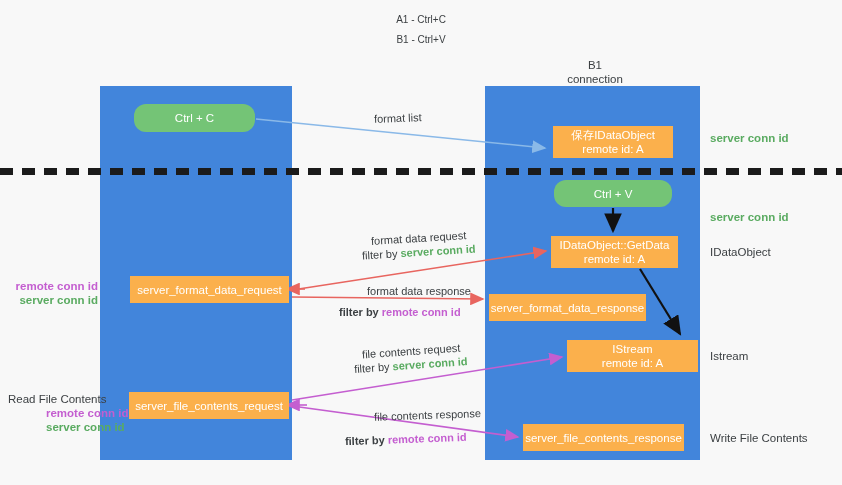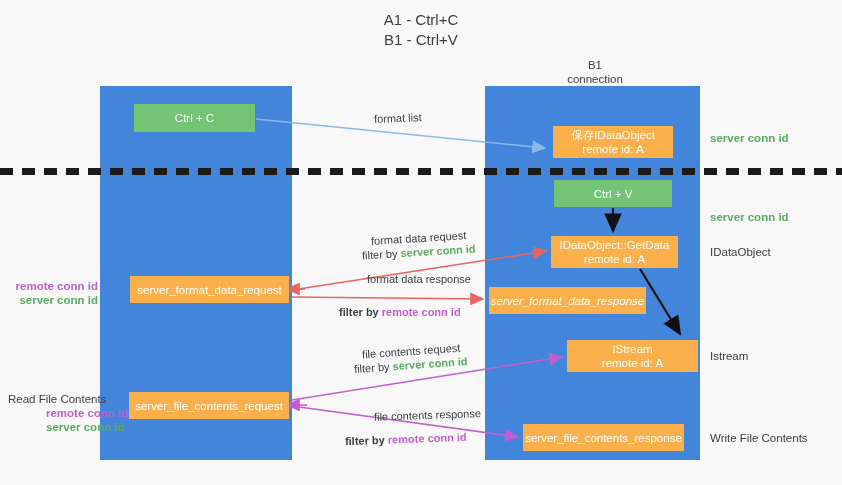--- a/index.html
+++ b/index.html
@@ -22,21 +22,21 @@
     background: #f8f8f8;
   }
 
   
   .title {
     position: absolute;
     left: 0;
     top: 10px;
     width: 842px;
     text-align: center;
-    font-size: 15px;
+    font-size: 10px;
     line-height: 20px;
     color: #3c4043;
     white-space: pre-line;
   }
 
   
   .col-header {
     position: absolute;
     text-align: center;
     font-size: 11.5px;
@@ -76,32 +76,32 @@
     align-items: center;
     justify-content: center;
     text-align: center;
     color: #ffffff;
     font-size: 11.5px;
     line-height: 14px;
     white-space: pre-line;
     box-sizing: border-box;
     padding: 2px 4px;
   }
-  .box.green  { background: #74c476; }
+  .box.green  { background: #74c476; border-radius: 12px; }
   .box.orange { background: #fbb04c; }
 
   #box-ctrl-c  { left: 134px; top: 104px;  width: 121px; height: 28px; }
   #box-ctrl-v  { left: 554px; top: 180px;  width: 118px; height: 27px; }
 
   #box-save-idataobject  { left: 553px; top: 126px; width: 120px; height: 32px; }
   #box-getdata           { left: 551px; top: 236px; width: 127px; height: 32px; }
   #box-istream           { left: 567px; top: 340px; width: 131px; height: 32px; }
 
   #box-fmt-req   { left: 130px; top: 276px; width: 159px; height: 27px; }
-  #box-fmt-resp  { left: 489px; top: 287px; width: 157px; height: 27px; font-style: italic; }
+  #box-fmt-resp  { left: 489px; top: 294px; width: 157px; height: 27px; }
   #box-file-req  { left: 129px; top: 392px; width: 160px; height: 27px; }
   #box-file-resp { left: 523px; top: 424px; width: 161px; height: 27px; }
 
   
   .side-label {
     position: absolute;
     font-size: 11.5px;
     line-height: 15px;
     color: #3c4043;
     white-space: nowrap;
@@ -138,21 +138,21 @@
     color: #3c4043;
     white-space: nowrap;
   }
   .edge-label b { font-weight: bold; }
   .edge-label .g { color: #5aab61; font-weight: bold; }
   .edge-label .m { color: #c45ed0; font-weight: bold; }
 
   #el-format-list  { left: 374px; top: 111px; transform: rotate(-2deg); }
   #el-fmt-req      { left: 371px; top: 231px; transform: rotate(-3.5deg); }
   #el-fmt-req2     { left: 362px; top: 245px; transform: rotate(-3.5deg); }
-  #el-fmt-resp     { left: 367px; top: 272px; }
+  #el-fmt-resp     { left: 367px; top: 284px; }
   #el-fmt-resp2    { left: 339px; top: 305px; }
   #el-file-req     { left: 362px; top: 344px; transform: rotate(-4deg); }
   #el-file-req2    { left: 354px; top: 358px; transform: rotate(-4deg); }
   #el-file-resp    { left: 374px; top: 408px; transform: rotate(-2deg); }
   #el-file-resp2   { left: 345px; top: 432px; transform: rotate(-2deg); }
 
   
   #arrows {
     position: absolute;
     left: 0; top: 0;

